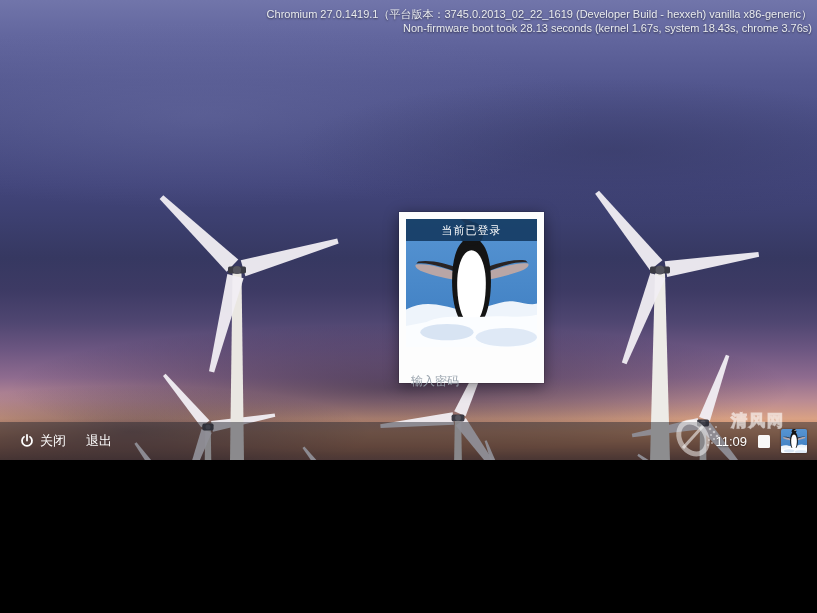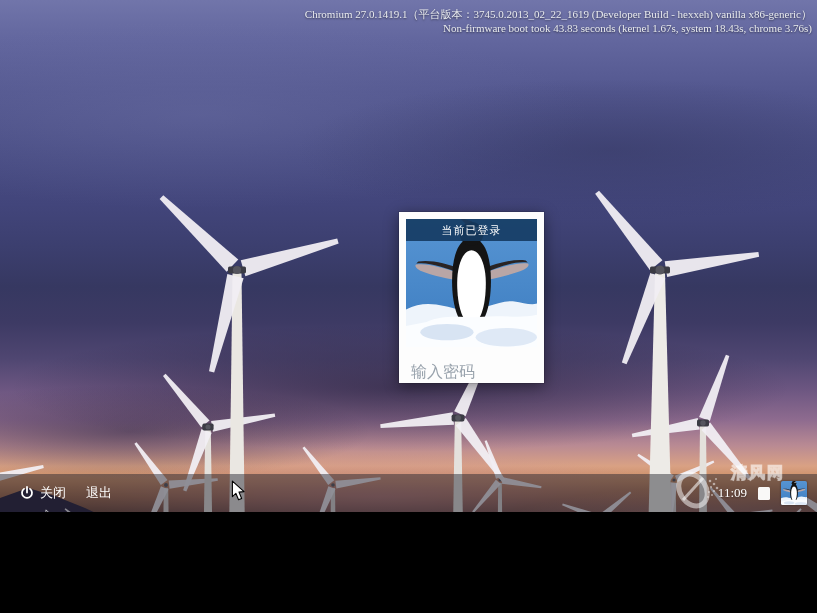--- a/index.html
+++ b/index.html
@@ -1,17 +1,17 @@
 <!DOCTYPE html>
 <html><head>
 <meta charset="utf-8">
 <style>
   html,body{margin:0;padding:0;background:#000;}
-  .screen{position:relative;width:817px;height:512px;overflow:hidden;
-    font-family:Liberation Serif, serif;}
+  .screen{position:relative;width:817px;height:460px;overflow:hidden;
+    font-family:Liberation Sans, sans-serif;}
 
   
   .wallpaper{position:absolute;inset:0;z-index:0;
     background:
       radial-gradient(130px 38px at 215px 557px, rgba(255,226,152,.95), rgba(255,210,130,0) 72%),
       radial-gradient(170px 46px at 645px 543px, rgba(250,182,112,.85), rgba(250,170,100,0) 72%),
       radial-gradient(230px 52px at 450px 570px, rgba(236,152,92,.6), rgba(236,152,92,0) 72%),
       radial-gradient(300px 62px at 705px 532px, rgba(228,162,172,.5), rgba(228,162,172,0) 72%),
       radial-gradient(430px 58px at 380px 497px, rgba(192,132,166,.42), rgba(192,132,166,0) 75%),
       radial-gradient(520px 85px at 400px 388px, rgba(28,26,50,.55), rgba(28,26,50,0) 75%),
@@ -32,21 +32,21 @@
   
   .card{position:absolute;left:399px;top:212px;width:145px;height:171px;z-index:4;
     background:#fdfdfd;box-sizing:border-box;padding:7px;
     box-shadow:0 3px 14px rgba(0,0,0,.45),0 0 0 1px rgba(0,0,0,.10);}
   .card .photo{position:relative;width:131px;height:128px;overflow:hidden;}
   .card .photo svg{display:block;}
   .card .banner{position:absolute;top:0;left:0;right:0;height:22px;
     background:rgba(20,58,97,.9);color:#fff;font-size:11px;letter-spacing:1px;
     display:flex;align-items:center;justify-content:center;}
   .card input{display:block;width:100%;box-sizing:border-box;border:none;outline:none;
-    margin-top:12px;padding:4px 5px 0 5px;font-size:16px;color:#333;background:transparent;
+    margin-top:23px;padding:4px 5px 0 5px;font-size:12px;color:#333;background:transparent;
     font-family:inherit;}
   .card input::placeholder{color:#98a2ac;opacity:1;}
 
   
   .taskbar{position:absolute;left:0;right:0;bottom:0;height:38px;z-index:2;
     background:rgba(36,37,49,.48);display:flex;align-items:center;color:#fff;margin-top:47px;}
   .tb-left{display:flex;align-items:center;gap:20px;padding-left:20px;flex:1;}
   .tb-btn{display:flex;align-items:center;gap:6px;background:none;border:none;
     color:#fff;font-size:13px;font-family:inherit;cursor:default;padding:0;}
   .tb-right{display:flex;align-items:center;gap:11px;padding-right:10px;}
@@ -201,21 +201,21 @@
       <path d="M655,273 L665,273 L674,613 L646,613 Z" fill="#edebe7"></path>
       <path d="M667.1776057638928,276.96289993451967 L759.1599202221144,256.82577434746474 L758.3777478969132,251.88733264448908 L664.674654323249,261.1598864849975 Z" fill="rgba(241,238,243,0.95)"></path>
       <path d="M662.4412453453567,260.3025611028595 L599.0108257986587,190.7121028766783 L595.1250959913739,193.8587048319275 L650.0069099620453,270.3716873596569 Z" fill="rgba(241,238,243,0.95)"></path>
       <path d="M650.3811488907506,272.7345389626208 L621.8292539792269,362.4621227758569 L626.4971561117129,364.2539625235834 L665.3184357147059,278.46842615534564 Z" fill="rgba(241,238,243,0.95)"></path>
       <rect x="650" y="266.6" width="20" height="6.8" rx="1.6" fill="#3b3b44"></rect>
       <circle cx="660" cy="270" r="4.5" fill="#55555e"></circle>
     </svg>
 
   <div class="version">
     <div>Chromium 27.0.1419.1（平台版本：3745.0.2013_02_22_1619 (Developer Build - hexxeh) vanilla x86-generic）</div>
-    <div>Non-firmware boot took 43.83 seconds (kernel 1.67s, system 18.43s, chrome 3.76s)</div>
+    <div>Non-firmware boot took 28.13 seconds (kernel 1.67s, system 18.43s, chrome 3.76s)</div>
   </div>
 
   <div class="card">
     <div class="photo">
       <svg width="131" height="128" viewBox="0 0 128 128" preserveAspectRatio="xMidYMid slice">
         <use href="#penguin-scene"></use>
       </svg>
       <div class="banner">
         <span>当前已登录</span>
       </div>

